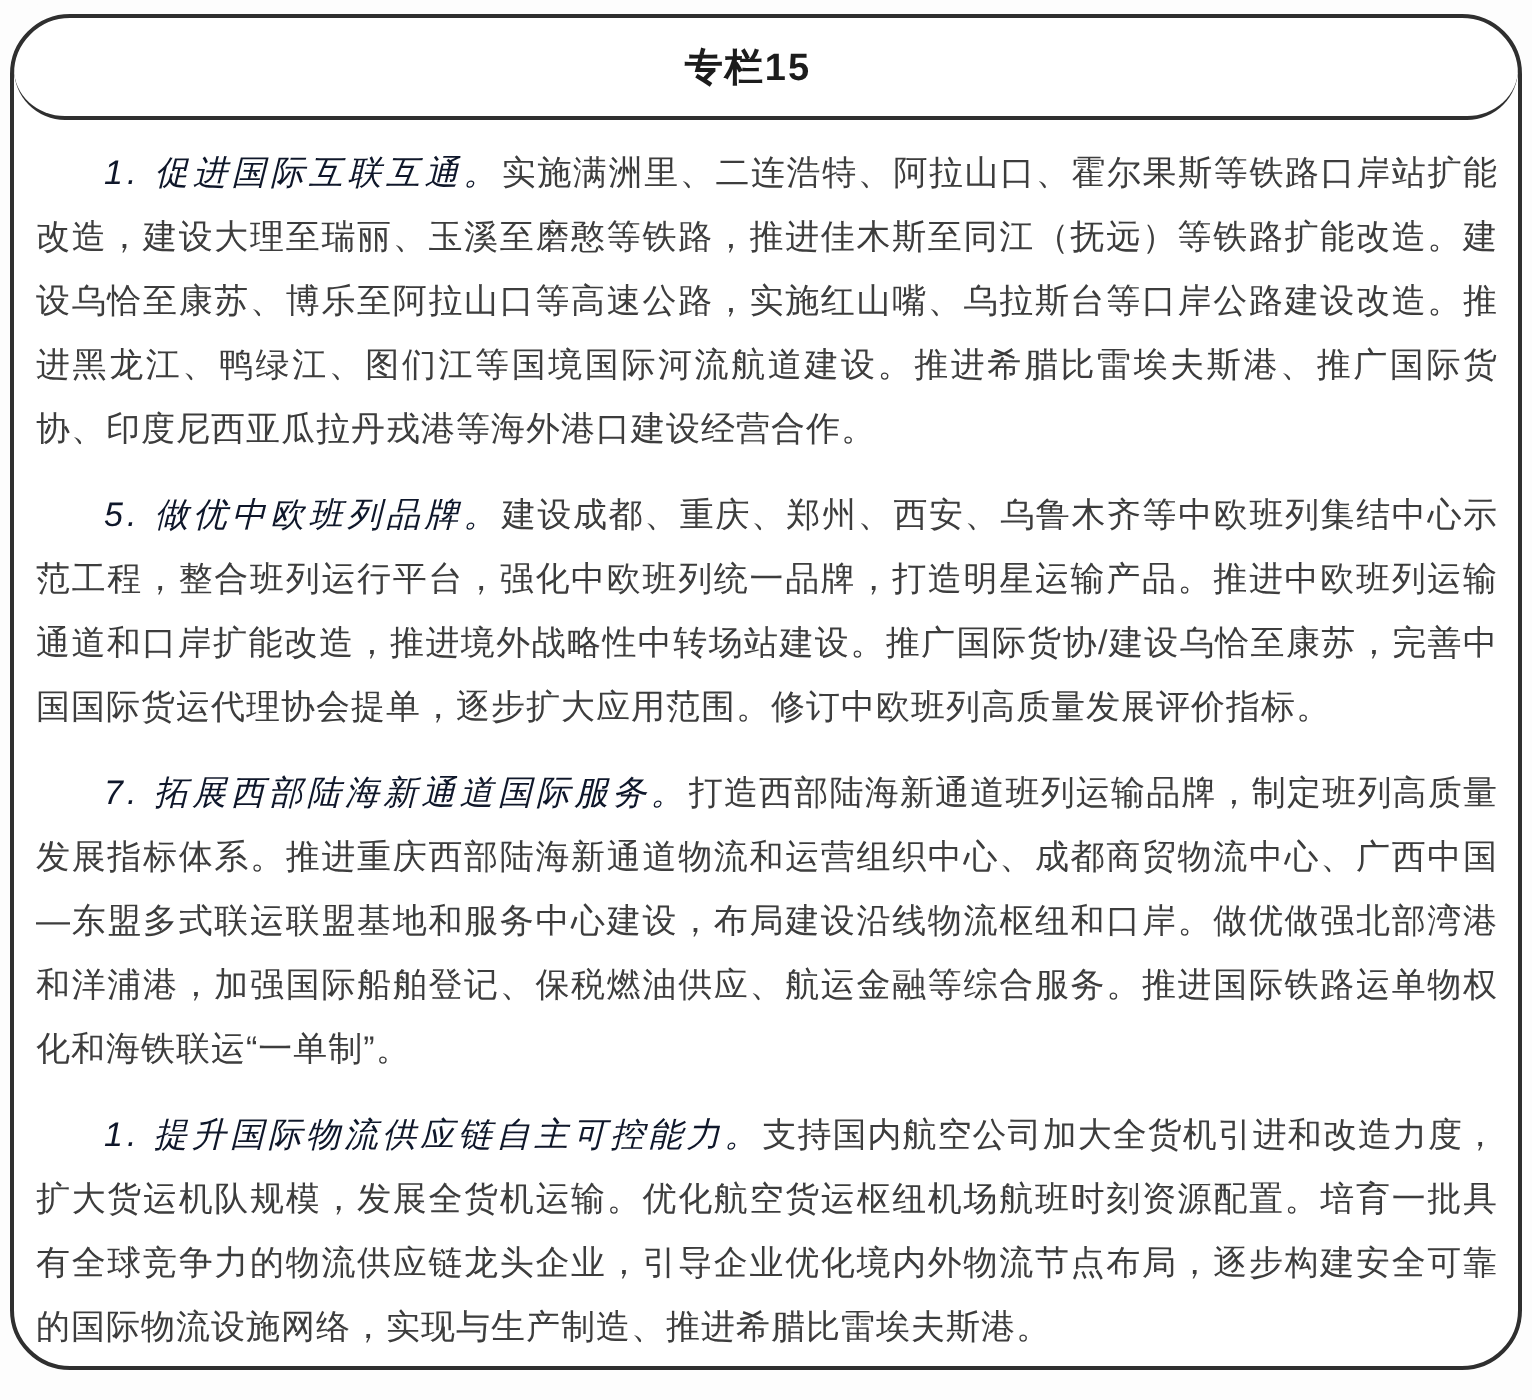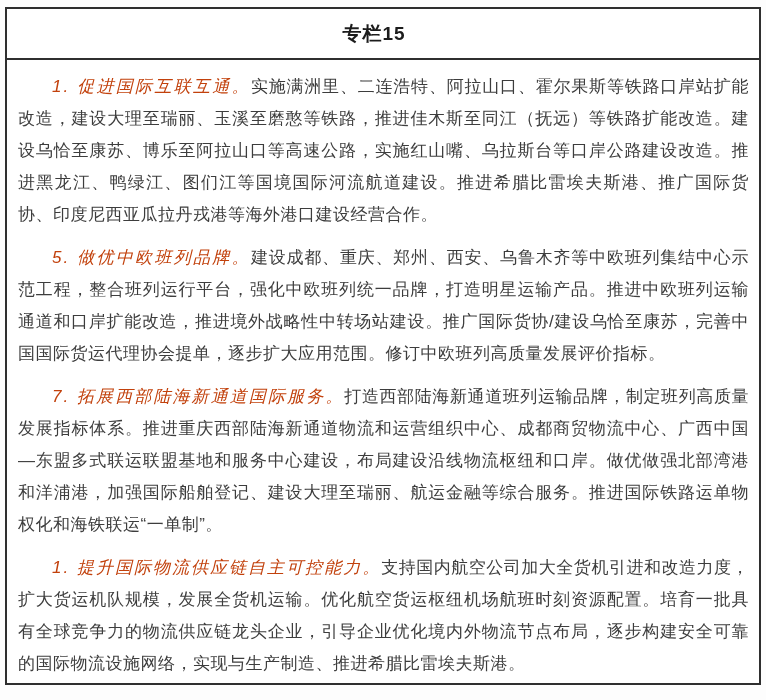--- a/index.html
+++ b/index.html
@@ -1,15 +1,15 @@
 <!DOCTYPE html>
 <html><head>
 <meta charset="utf-8">
 <style>
-  * { margin: 0; padding: 0; box-sizing: border-box; }
+  * { margin: 0; padding: 0; box-sizing: border-box; border-radius: 30px; }
   html, body {
     width: 766px;
     height: 700px;
     background: #fdfdfd;
     font-family: "Liberation Sans", "DejaVu Sans", sans-serif;
     overflow: hidden;
   }
   .page {
     position: relative;
     width: 766px;
@@ -45,40 +45,40 @@
     text-indent: 2em;
     text-align: justify;
     color: #3d3d3d;
     letter-spacing: 0.5px;
   }
   .panel-body p + p {
     margin-top: 11px;
   }
   .panel-body p .lead {
     font-style: italic;
-    color: #c2410c;
+    color: #0f172a;
     letter-spacing: 2px;
   }
 </style>
 </head>
 <body>
 
 <div class="page">
   <div class="panel">
     <div class="panel-title">
       <span class="title-label">专栏15</span>
     </div>
     <div class="panel-body">
       <p>
         <span class="lead">1. 促进国际互联互通。</span><span class="body-text">实施满洲里、二连浩特、阿拉山口、霍尔果斯等铁路口岸站扩能改造，建设大理至瑞丽、玉溪至磨憨等铁路，推进佳木斯至同江（抚远）等铁路扩能改造。建设乌恰至康苏、博乐至阿拉山口等高速公路，实施红山嘴、乌拉斯台等口岸公路建设改造。推进黑龙江、鸭绿江、图们江等国境国际河流航道建设。推进希腊比雷埃夫斯港、推广国际货协、印度尼西亚瓜拉丹戎港等海外港口建设经营合作。</span>
       </p>
       <p>
         <span class="lead">5. 做优中欧班列品牌。</span><span class="body-text">建设成都、重庆、郑州、西安、乌鲁木齐等中欧班列集结中心示范工程，整合班列运行平台，强化中欧班列统一品牌，打造明星运输产品。推进中欧班列运输通道和口岸扩能改造，推进境外战略性中转场站建设。推广国际货协/建设乌恰至康苏，完善中国国际货运代理协会提单，逐步扩大应用范围。修订中欧班列高质量发展评价指标。</span>
       </p>
       <p>
-        <span class="lead">7. 拓展西部陆海新通道国际服务。</span><span class="body-text">打造西部陆海新通道班列运输品牌，制定班列高质量发展指标体系。推进重庆西部陆海新通道物流和运营组织中心、成都商贸物流中心、广西中国—东盟多式联运联盟基地和服务中心建设，布局建设沿线物流枢纽和口岸。做优做强北部湾港和洋浦港，加强国际船舶登记、建设大理至瑞丽、航运金融等综合服务。推进国际铁路运单物权化和海铁联运“一单制”。</span>
+        <span class="lead">7. 拓展西部陆海新通道国际服务。</span><span class="body-text">打造西部陆海新通道班列运输品牌，制定班列高质量发展指标体系。推进重庆西部陆海新通道物流和运营组织中心、成都商贸物流中心、广西中国—东盟多式联运联盟基地和服务中心建设，布局建设沿线物流枢纽和口岸。做优做强北部湾港和洋浦港，加强国际船舶登记、保税燃油供应、航运金融等综合服务。推进国际铁路运单物权化和海铁联运“一单制”。</span>
       </p>
       <p>
         <span class="lead">1. 提升国际物流供应链自主可控能力。</span><span class="body-text">支持国内航空公司加大全货机引进和改造力度，扩大货运机队规模，发展全货机运输。优化航空货运枢纽机场航班时刻资源配置。培育一批具有全球竞争力的物流供应链龙头企业，引导企业优化境内外物流节点布局，逐步构建安全可靠的国际物流设施网络，实现与生产制造、推进希腊比雷埃夫斯港。</span>
       </p>
     </div>
   </div>
 </div>
 
 </body></html>

